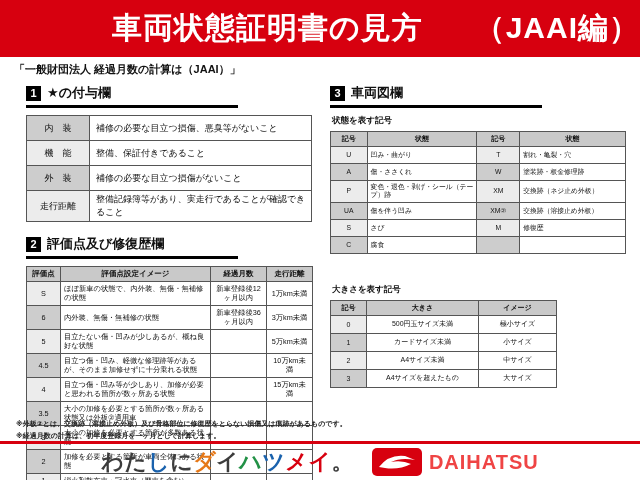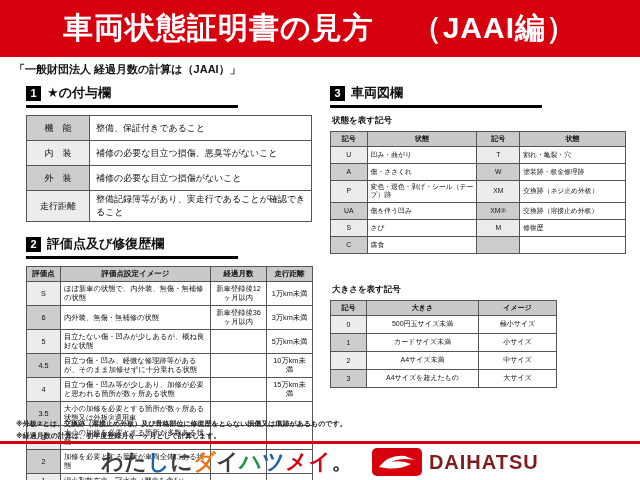--- a/index.html
+++ b/index.html
@@ -3,21 +3,21 @@
 <meta charset="utf-8">
 <style>
   html,body{margin:0;padding:0;}
   body{
     width:640px;height:480px;position:relative;background:#ffffff;overflow:hidden;
     font-family:"Liberation Sans","DejaVu Sans",sans-serif;color:#111;
   }
   
   .banner{
     position:absolute;top:0;left:0;width:640px;height:57px;background:#d7000f;
-    display:flex;align-items:center;justify-content:center;gap:38px;
+    display:flex;align-items:center;justify-content:flex-end;gap:52px;
   }
   .banner span{color:#fff;font-weight:bold;font-size:30px;letter-spacing:1px;}
   .subtitle{position:absolute;top:62px;left:14px;font-size:11px;font-weight:bold;color:#111;}
 
   
   .col-left{position:absolute;left:26px;top:84px;width:286px;}
   .col-right{position:absolute;left:330px;top:84px;width:296px;}
 
   
   .sec-head{
@@ -65,46 +65,46 @@
 
   
   .footnotes{position:absolute;left:16px;top:418px;font-size:7px;font-weight:bold;line-height:1.65;color:#222;}
   .red-line{position:absolute;left:0;top:441px;width:640px;height:3px;background:#d7000f;}
   .footer-logos{
     position:absolute;left:0;top:447px;width:640px;height:30px;
     display:flex;align-items:center;justify-content:center;gap:18px;
   }
   .tagline{font-size:22px;font-weight:bold;letter-spacing:0.5px;white-space:nowrap;}
   .brand{display:flex;align-items:center;gap:7px;}
-  .brand-text{font-size:20px;font-weight:bold;color:#7f1d1d;letter-spacing:1px;}
+  .brand-text{font-size:20px;font-weight:bold;color:#ef4444;letter-spacing:1px;}
 </style>
 </head>
 <body>
 
 <div class="banner">
   <span>車両状態証明書の見方</span>
   <span>（JAAI編）</span>
 </div>
 <div class="subtitle">「一般財団法人 経過月数の計算は（JAAI）」</div>
 
 <div class="col-left">
 
   <div class="sec-head">
     <div class="badge">1</div>
     <div class="sec-title">★の付与欄</div>
   </div>
   <table class="t1">
     <tbody>
       <tr>
+        <td class="lbl">内　装</td>
+        <td class="desc">補修の必要な目立つ損傷、悪臭等がないこと</td>
+      </tr>
+      <tr>
         <td class="lbl">機　能</td>
         <td class="desc">整備、保証付きであること</td>
-      </tr>
-      <tr>
-        <td class="lbl">内　装</td>
-        <td class="desc">補修の必要な目立つ損傷、悪臭等がないこと</td>
       </tr>
       <tr>
         <td class="lbl">外　装</td>
         <td class="desc">補修の必要な目立つ損傷がないこと</td>
       </tr>
       <tr>
         <td class="lbl">走行距離</td>
         <td class="desc">整備記録簿等があり、実走行であることが確認できること</td>
       </tr>
     </tbody>

